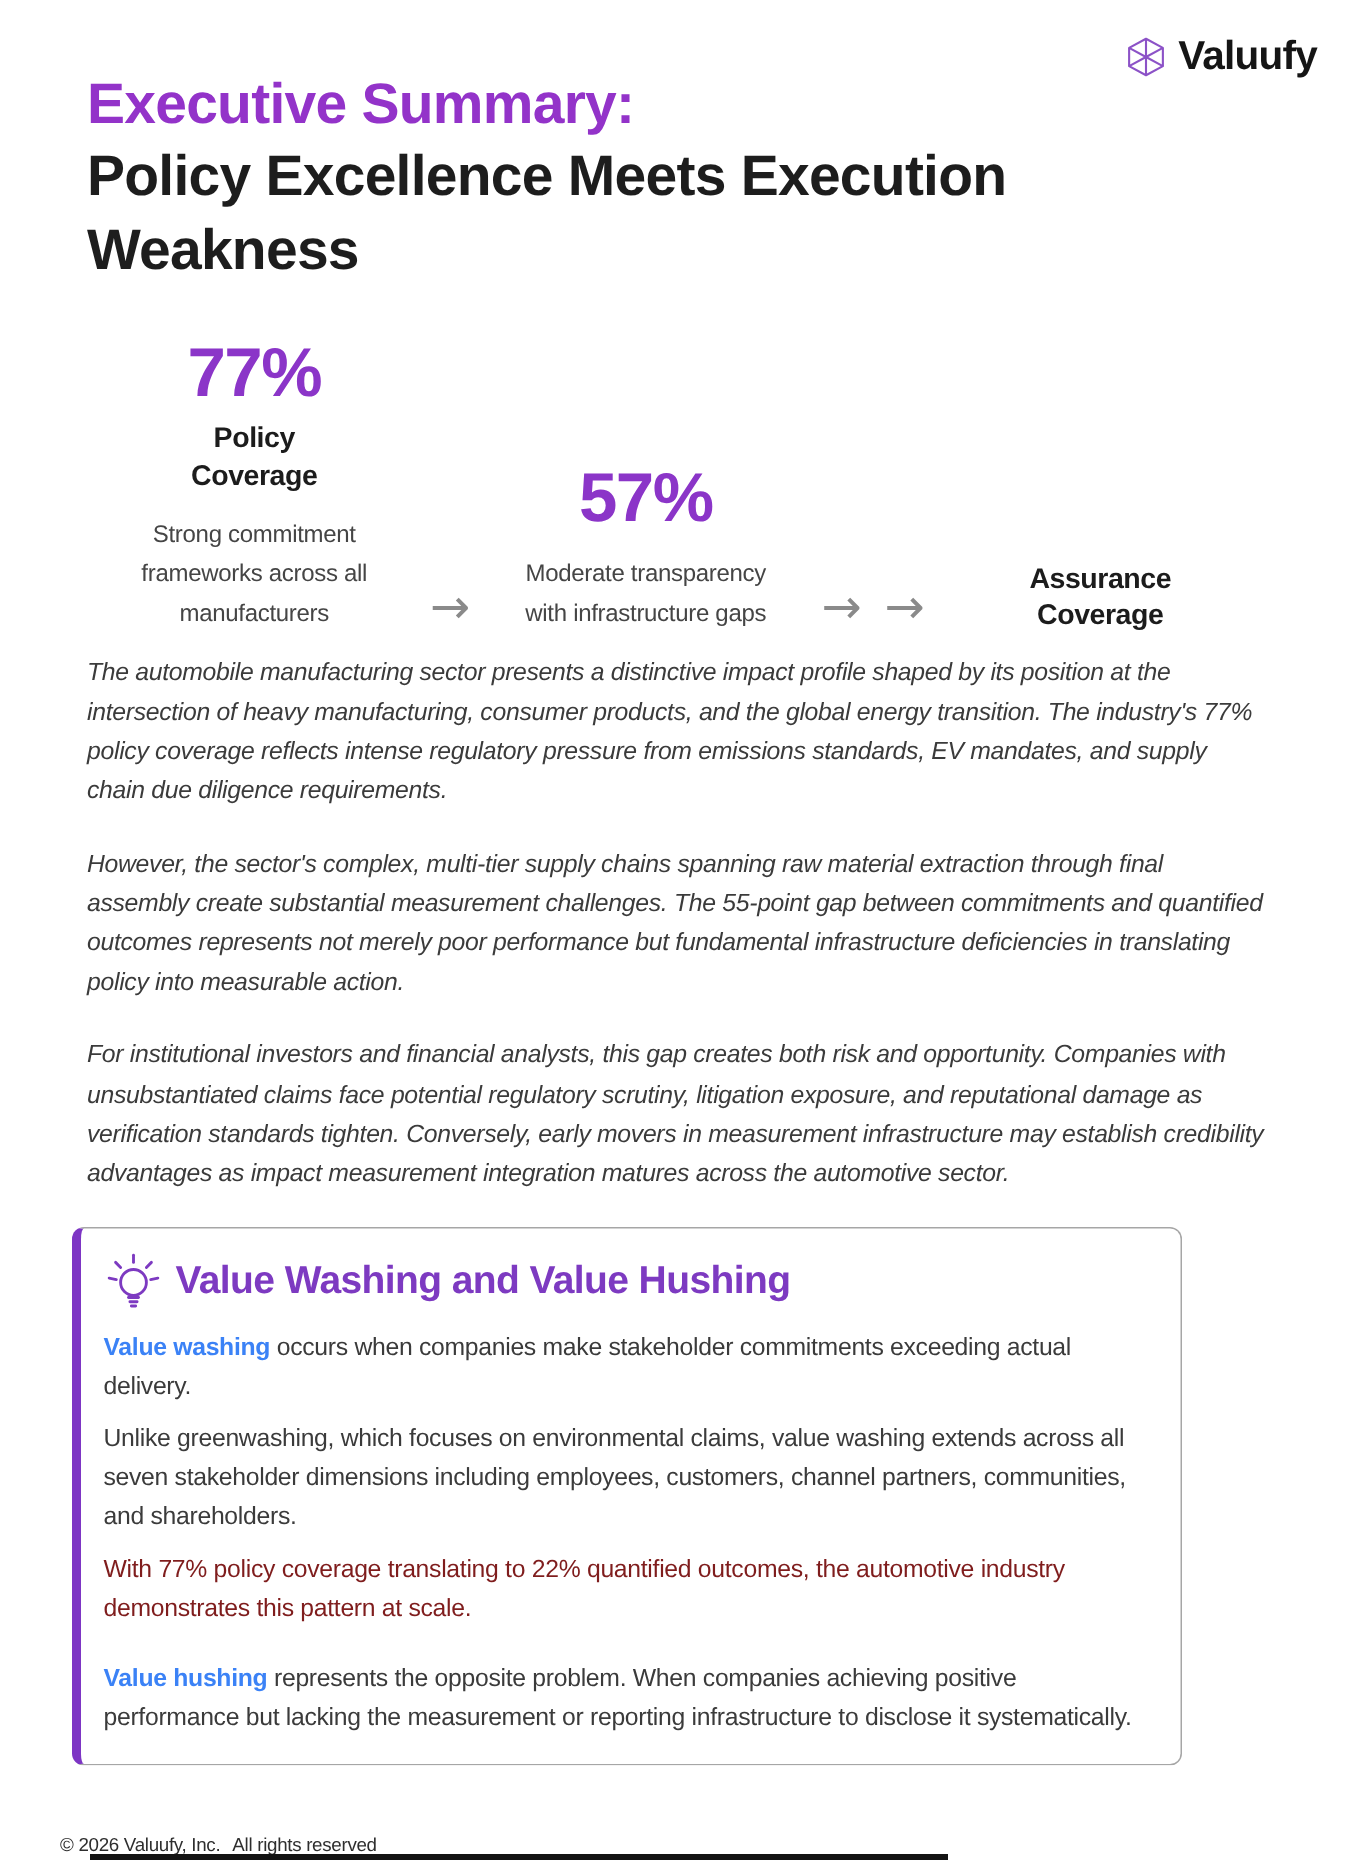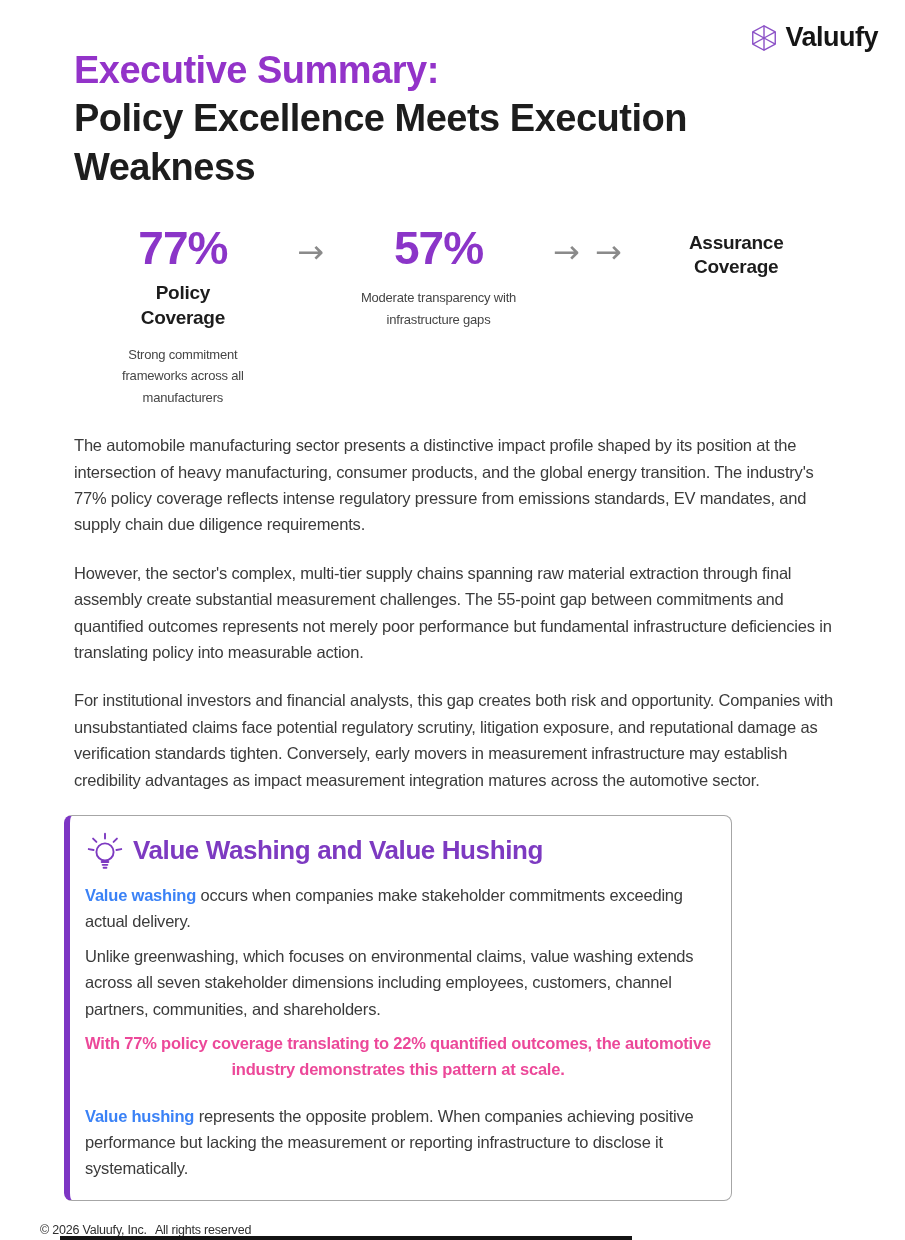--- a/index.html
+++ b/index.html
@@ -2,83 +2,83 @@
 <html><head>
 <meta charset="utf-8">
 <style>
   * { margin: 0; padding: 0; box-sizing: border-box; }
   html, body { width: 905px; height: 1240px; background: #ffffff; overflow: hidden; }
   body {
     position: relative;
     font-family: "Liberation Sans", sans-serif;
     color: #3d3d3d;
   }
-  .page { padding: 46px 60px 0 74px; }
+  .page { padding: 46px 60px 0 58px; }
 
   
   .logo {
     position: absolute; top: 22px; right: 27px;
     display: flex; align-items: center; gap: 6px;
   }
   .logo-text {
     font-size: 27px; font-weight: 700; color: #151515; letter-spacing: -0.5px;
   }
 
   
   .title-block { letter-spacing: -0.5px; }
   .title-line { font-size: 38px; font-weight: 700; line-height: 1.27; }
   .title-accent { color: #9333c9; }
   .title-main { color: #1d1d1d; }
 
   
-  .metrics { display: flex; margin-top: 32px; padding: 0 2px; }
+  .metrics { display: flex; margin-top: 32px; padding: 0 2px; align-items: flex-end; }
   .metric { flex: 1 1 0; text-align: center; }
   .metric-value {
     font-size: 46px; font-weight: 700; color: #8b35c8; line-height: 1.1;
     letter-spacing: -1px;
   }
   .metric-label {
     margin-top: 8px; font-size: 19px; font-weight: 700; color: #1c1c1c;
     line-height: 1.28; white-space: pre-line; letter-spacing: -0.3px;
   }
   .metric-desc {
-    margin: 14px auto 0; font-size: 13px; color: #454545; line-height: 1.65;
+    margin: 14px auto 0; font-size: 16px; color: #454545; line-height: 1.65;
     max-width: 172px; letter-spacing: -0.2px;
   }
   .flow-arrow {
     width: 42px; flex: 0 0 42px; text-align: center;
     font-size: 32px; color: #8a8a8a; padding-top: 10px;
     font-family: "DejaVu Sans", sans-serif;
   }
 
   
-  .body-copy { margin-top: 24px; }
+  .body-copy { margin-top: 12px; font-style: italic; }
   .body-copy p {
     font-size: 16.5px; line-height: 1.6; color: #3b3b3b;
     letter-spacing: -0.2px; margin-bottom: 22px;
   }
 
   
   .callout {
-    margin-left: -10px; margin-top: 4px; width: 668px;
+    margin-left: -10px; margin-top: 4px; width: 740px;
     border: 1px solid #a6a6a6; border-left: 6px solid #7d35c4;
     border-radius: 8px; background: #fff;
     padding: 14px 20px 18px 15px;
   }
   .callout-header { display: flex; align-items: center; gap: 8px; margin-bottom: 10px; }
   .callout-title {
     font-size: 26px; font-weight: 700; color: #7d3ac1; letter-spacing: -0.4px;
   }
   .callout p {
     font-size: 16.5px; line-height: 1.6; color: #3b3b3b; letter-spacing: -0.2px;
   }
   .callout .lead { font-weight: 700; color: #3b82f6; }
   .callout .cp1 { margin-bottom: 8px; }
   .callout .cp2 { margin-bottom: 8px; }
-  .callout .cp3 { font-weight: 700; color: #ec4899; margin-bottom: 20px; text-align: center; }
+  .callout .cp3 { font-weight: 400; color: #7f1d1d; margin-bottom: 20px; }
 
   
   .footer-copyright {
     position: absolute; left: 40px; bottom: 3px;
     font-size: 12.5px; color: #2e2e2e; letter-spacing: -0.2px;
   }
   .footer-copyright .gap { display: inline-block; width: 8px; }
   .footer-bar {
     position: absolute; left: 60px; bottom: 0; width: 572px; height: 4px;
     background: #141414;

